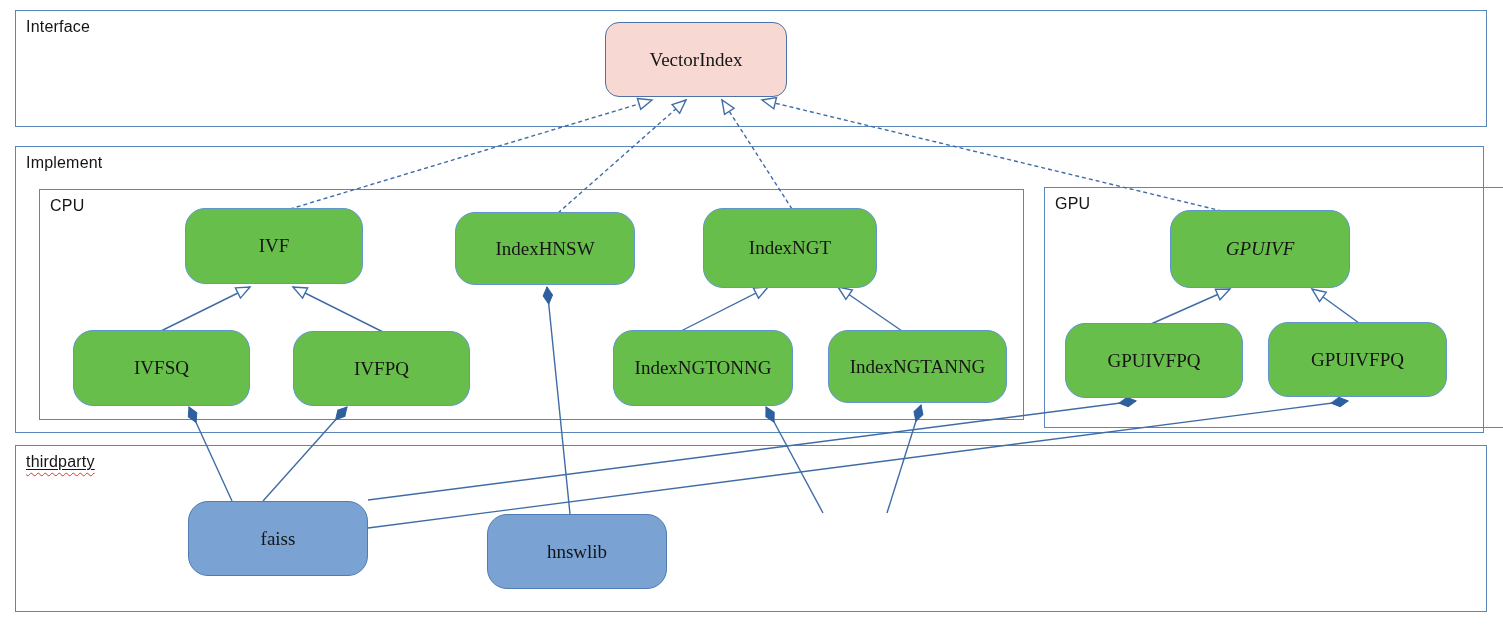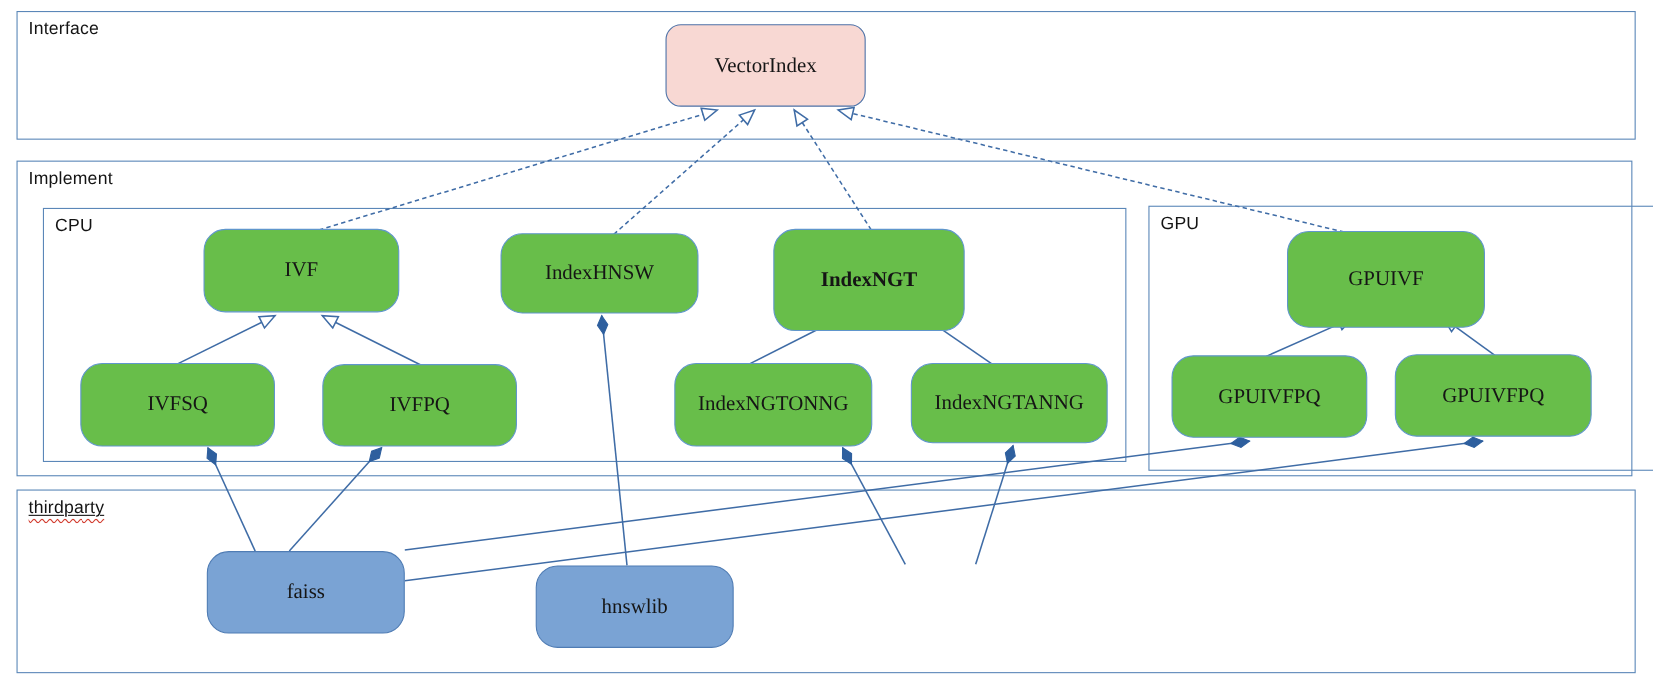--- a/index.html
+++ b/index.html
@@ -96,41 +96,41 @@
   </div>
 
   <div class="node green" style="left:185px;top:208px;width:178px;height:76px;">
     <span>IVF</span>
   </div>
 
   <div class="node green" style="left:455px;top:212px;width:180px;height:73px;">
     <span>IndexHNSW</span>
   </div>
 
-  <div class="node green" style="left:703px;top:208px;width:174px;height:93px;font-weight:bold;">
+  <div class="node green" style="left:703px;top:208px;width:174px;height:80px;">
     <span>IndexNGT</span>
   </div>
 
   <div class="node green" style="left:73px;top:330px;width:177px;height:76px;">
     <span>IVFSQ</span>
   </div>
 
   <div class="node green" style="left:293px;top:331px;width:177px;height:75px;">
     <span>IVFPQ</span>
   </div>
 
   <div class="node green" style="left:613px;top:330px;width:180px;height:76px;">
     <span>IndexNGTONNG</span>
   </div>
 
   <div class="node green" style="left:828px;top:330px;width:179px;height:73px;">
     <span>IndexNGTANNG</span>
   </div>
 
-  <div class="node green" style="left:1170px;top:210px;width:180px;height:88px;">
+  <div class="node green" style="left:1170px;top:210px;width:180px;height:78px;font-style:italic;">
     <span>GPUIVF</span>
   </div>
 
   <div class="node green" style="left:1065px;top:323px;width:178px;height:75px;">
     <span>GPUIVFPQ</span>
   </div>
 
   <div class="node green" style="left:1268px;top:322px;width:179px;height:75px;">
     <span>GPUIVFPQ</span>
   </div>

